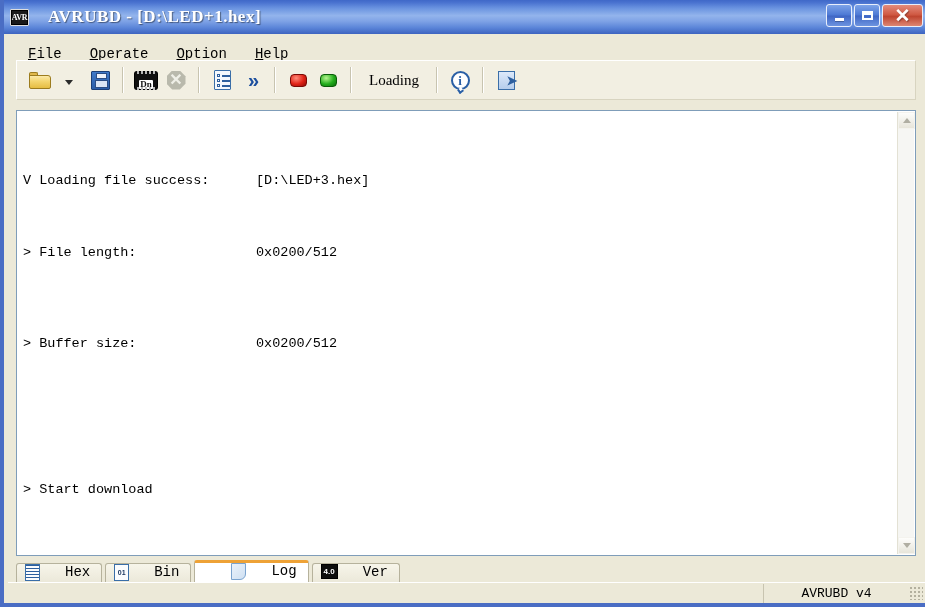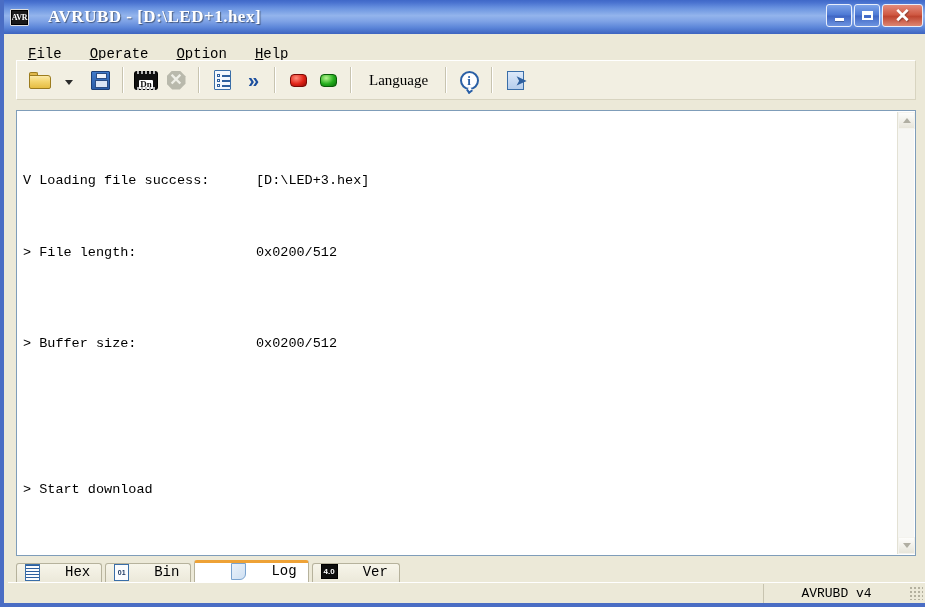--- a/index.html
+++ b/index.html
@@ -631,21 +631,21 @@
 
       <div class="tb-btn">
         <span class="ico-led red"></span>
       </div>
       <div class="tb-btn">
         <span class="ico-led green"></span>
       </div>
 
       <div class="tb-sep"></div>
 
-      <div class="lang-btn">Language</div>
+      <div class="lang-btn">Loading</div>
 
       <div class="tb-sep"></div>
 
       <div class="tb-btn">
         <span class="ico-info">
             <span class="i">i</span>
           </span>
       </div>
 
       <div class="tb-sep"></div>

